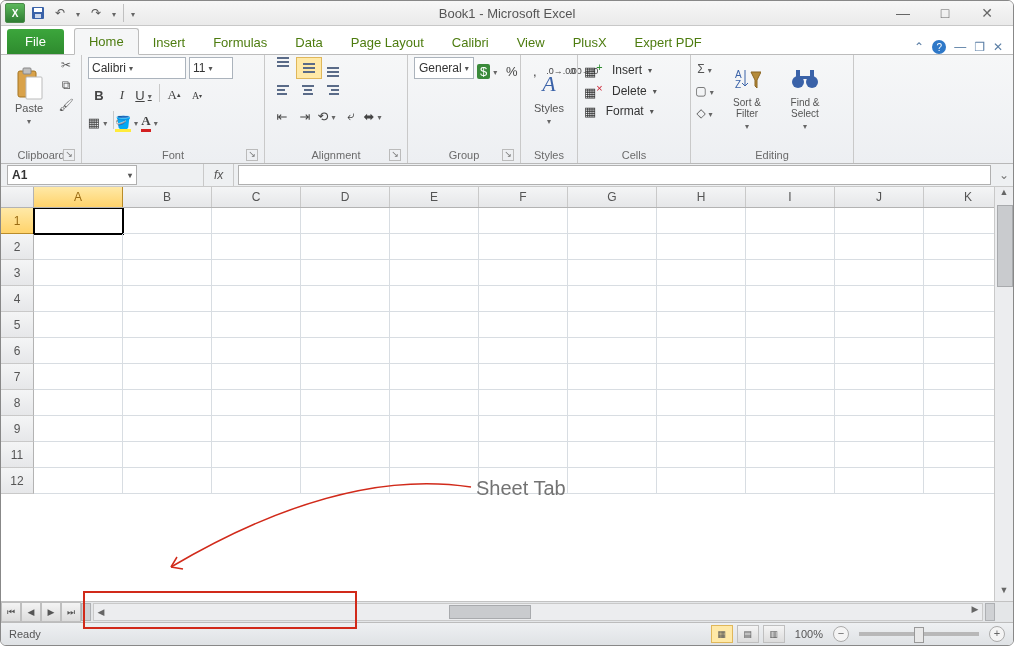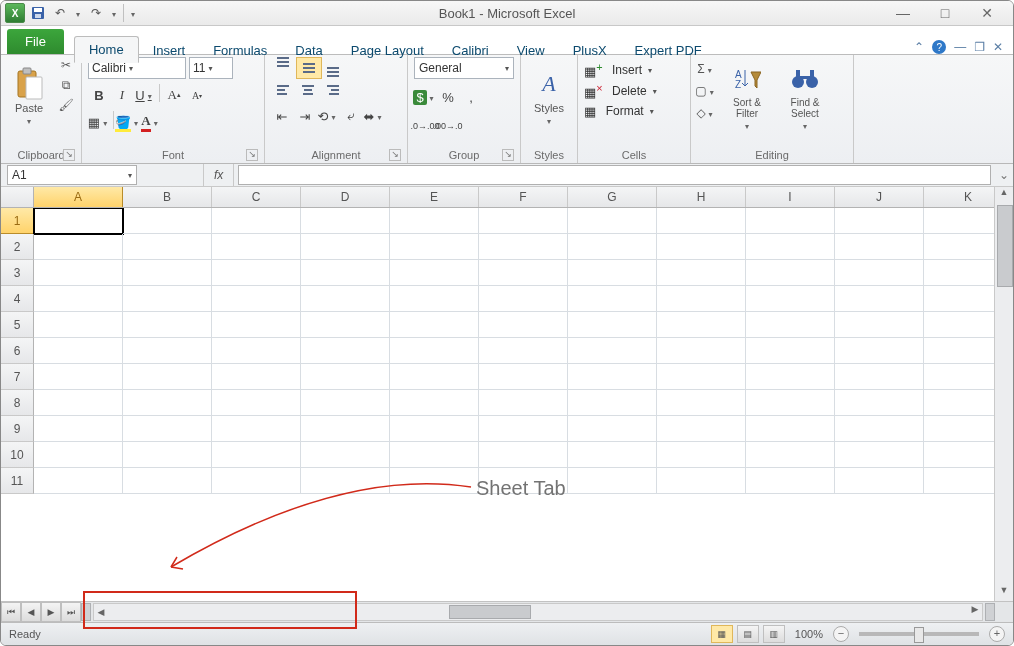--- a/index.html
+++ b/index.html
@@ -9,21 +9,21 @@
   .qat{display:flex;align-items:center;gap:4px;padding:0 4px;}
   .qat .app-icon{width:18px;height:18px;background:linear-gradient(#5CB85C,#2E7D32);border:1px solid #4a8a4a;display:flex;align-items:center;justify-content:center;color:#fff;font-weight:bold;font-size:10px;border-radius:2px;}
   .qat-btn{width:18px;height:18px;display:flex;align-items:center;justify-content:center;color:#555;}
   .tinytri{font-size:8px;color:#666;position:relative;top:1px;padding:0 3px;}
   .title-text{position:absolute;left:50%;transform:translateX(-50%);font-size:13px;color:#555;text-align:right;}
   .win-controls{margin-left:auto;display:flex;gap:26px;padding-right:18px;font-size:14px;color:#666;}
   .win-controls span{display:inline-flex;align-items:center;justify-content:center;width:16px;height:16px;}
   
   .ribbon-tabs{height:28px;background:#fff;display:flex;align-items:flex-end;padding-left:6px;border-bottom:1px solid #bcbcbc;position:relative;}
   .file-tab{background:linear-gradient(#3CA63C,#2E8B2E);color:#fff;padding:5px 18px;border-radius:3px 3px 0 0;font-size:13px;margin-right:10px;cursor:pointer;}
-  .ribbon-tab{padding:5px 14px;color:#0c4a6e;font-size:13px;cursor:pointer;position:relative;top:9px;}
+  .ribbon-tab{padding:5px 14px;color:#4d7c0f;font-size:13px;cursor:pointer;position:relative;top:1px;}
   .ribbon-tab.active{border:1px solid #bcbcbc;border-bottom:1px solid #f5f6f7;background:#f5f6f7;border-radius:3px 3px 0 0;}
   .ribbon-right{margin-left:auto;display:flex;align-items:center;gap:8px;padding-right:10px;color:#5a7ea5;font-size:12px;}
   .ribbon-right span{display:inline-flex;align-items:center;justify-content:center;}
   
   .ribbon{height:108px;background:linear-gradient(#f6f7f8,#edeff2);border-bottom:1px solid #b8b8b8;display:flex;}
   .group{border-right:1px solid #c9c9c9;padding:2px 6px 1px 6px;display:flex;flex-direction:column;}
   .group-content{flex:1;display:flex;align-items:flex-start;gap:6px;}
   .group-label{text-align:center;font-size:11px;color:#6a6a6a;padding:1px 0;position:relative;}
   .group-label .dlaunch{position:absolute;right:0;bottom:1px;font-size:9px;color:#777;border:1px solid #bbb;width:10px;height:10px;line-height:9px;text-align:center;}
   .bigbtn{display:flex;flex-direction:column;align-items:center;justify-content:center;width:44px;height:78px;text-align:center;color:#555;font-size:11px;cursor:pointer;gap:2px;}
@@ -35,21 +35,21 @@
   .font-box{width:90px;} .size-box{width:36px;}
   .ddarrow{font-size:8px;color:#555;padding-left:3px;}
   .tb{width:20px;height:20px;border:1px solid transparent;display:flex;align-items:center;justify-content:center;color:#444;cursor:pointer;font-size:13px;}
   .tb-row{display:flex;gap:1px;margin-top:3px;}
   .align-grid{display:grid;grid-template-columns:repeat(3,24px);gap:1px;}
   .align-btn{width:24px;height:20px;display:flex;align-items:center;justify-content:center;cursor:pointer;}
   .align-btn.sel{background:#ffe9a7;border:1px solid #e0b75a;}
   .numfmt{border:1px solid #abb3bc;background:#fff;height:20px;width:90px;display:flex;align-items:center;padding:0 4px;justify-content:space-between;}
   
   .formula-bar{height:22px;border-bottom:1px solid #c9c9c9;display:flex;align-items:center;background:#eef0f2;}
-  .name-box{width:120px;border:1px solid #b0b0b0;background:#fff;margin:0 6px;height:18px;display:flex;align-items:center;justify-content:space-between;padding:0 4px;}
+  .name-box{width:120px;border:1px solid #b0b0b0;background:#fff;margin:0 6px;height:18px;display:flex;align-items:center;justify-content:space-between;padding:0 4px;font-weight:bold;}
   .fx{padding:0 10px;font-style:italic;color:#555;border-left:1px solid #c9c9c9;border-right:1px solid #c9c9c9;height:100%;display:flex;align-items:center;}
   .formula-input{flex:1;background:#fff;border:1px solid #b0b0b0;margin:0 4px;height:18px;}
   .fb-exp{width:18px;color:#777;text-align:center;}
   
   .grid-area{flex:1;display:flex;flex-direction:column;position:relative;overflow:hidden;background:#fff;}
   .col-headers{height:20px;display:flex;background:linear-gradient(#f4f5f6,#e6e7e9);border-bottom:1px solid #b3b3b3;}
   .corner{width:36px;border-right:1px solid #b3b3b3;background:linear-gradient(#f4f5f6,#e6e7e9);}
   .colh{flex:0 0 88px;border-right:1px solid #c9c9c9;text-align:center;line-height:20px;color:#555;}
   .colh.sel{background:linear-gradient(#ffe9a7,#ffd36b);border-right-color:#b98c2a;color:#9a6b12;}
   .rows{flex:1;overflow:hidden;}
@@ -258,21 +258,21 @@
         <div class="tb">⇥</div>
         <div class="tb">⟲<span class="tinytri">▾</span></div>
         <div class="tb">⤶</div>
         <div class="tb">⬌<span class="tinytri">▾</span></div>
       </div>
     </div>
     <div class="group-label"><span>Alignment</span><span class="dlaunch">↘</span></div>
   </div>
 
   <div class="group" style="width:100px;">
-    <div class="group-content" style="flex-direction:column;gap:4px;">
+    <div class="group-content" style="flex-direction:row;gap:4px;">
       <div class="numfmt">
           <span>General</span>
           <span class="ddarrow">▾</span>
         </div>
       <div class="tb-row">
         <div class="tb">
             <span style="background:#3a8a3a;color:#fff;padding:0 3px;border-radius:2px;">$</span>
             <span class="tinytri">▾</span>
           </div>
         <div class="tb">%</div>
@@ -491,35 +491,35 @@
         <div class="cell"></div>
         <div class="cell"></div>
         <div class="cell"></div>
         <div class="cell"></div>
         <div class="cell"></div>
         <div class="cell"></div>
         <div class="cell"></div>
         <div class="cell"></div>
       </div>
       <div class="row-line">
-        <div class="rowh">10</div>
-        <div class="cell"></div>
-        <div class="cell"></div>
-        <div class="cell"></div>
-        <div class="cell"></div>
-        <div class="cell"></div>
-        <div class="cell"></div>
-        <div class="cell"></div>
-        <div class="cell"></div>
-        <div class="cell"></div>
-        <div class="cell"></div>
-        <div class="cell"></div>
-      </div>
-      <div class="row-line">
         <div class="rowh">11</div>
+        <div class="cell"></div>
+        <div class="cell"></div>
+        <div class="cell"></div>
+        <div class="cell"></div>
+        <div class="cell"></div>
+        <div class="cell"></div>
+        <div class="cell"></div>
+        <div class="cell"></div>
+        <div class="cell"></div>
+        <div class="cell"></div>
+        <div class="cell"></div>
+      </div>
+      <div class="row-line">
+        <div class="rowh">12</div>
         <div class="cell"></div>
         <div class="cell"></div>
         <div class="cell"></div>
         <div class="cell"></div>
         <div class="cell"></div>
         <div class="cell"></div>
         <div class="cell"></div>
         <div class="cell"></div>
         <div class="cell"></div>
         <div class="cell"></div>

